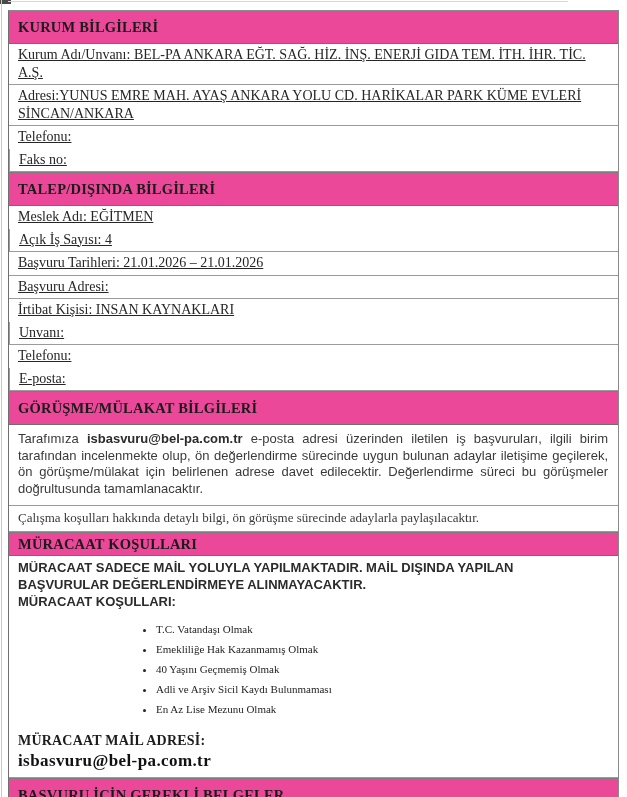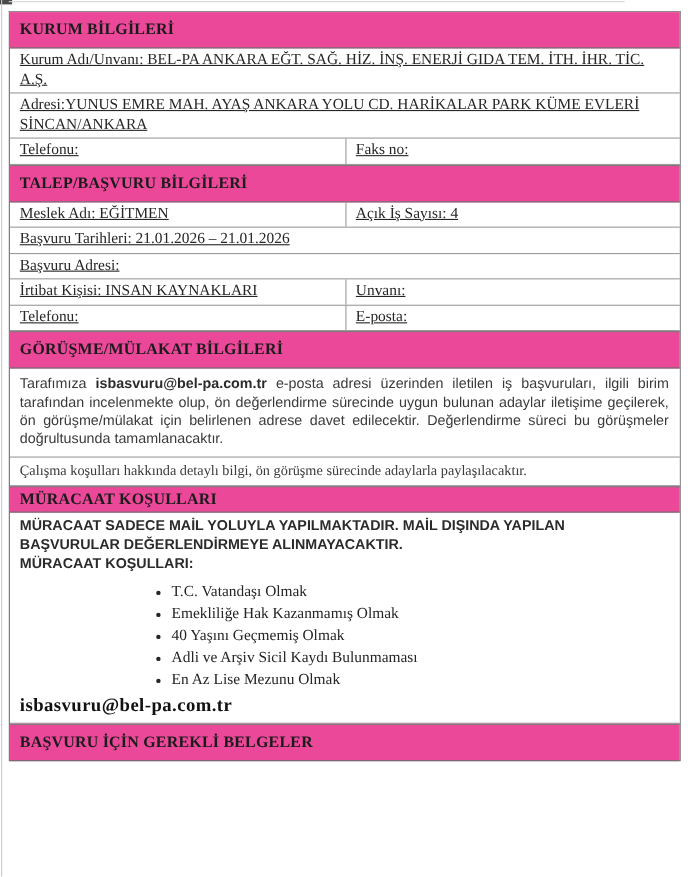--- a/index.html
+++ b/index.html
@@ -29,21 +29,21 @@
     font-weight:bold;font-size:14.5px;letter-spacing:.2px;color:#1b1b1b;
     line-height:17px;
   }
   .sec-header.first{border-top:none;}
   .sec-header.thin{padding:3px 9px 2px 9px;}
   .row{
     border-bottom:1px solid #9b9b9b;
     padding:2px 9px 3px 9px;
     font-size:14px;line-height:17.5px;min-height:17px;color:#262626;text-decoration:underline;
   }
-  .row.two{display:flex;padding:0;}
+  .row.two{display:flex;padding:0;flex-direction:column;}
   .row.two .cell{flex:1 1 50%;padding:2px 9px 3px 9px;box-sizing:border-box;}
   .row.two .cell + .cell{border-left:1px solid #9b9b9b;}
 
   .para{
     font-family:"Liberation Sans",sans-serif;
     font-size:13px;line-height:16.5px;color:#3a3a3a;
     text-align:justify;
     padding:6px 10px 8px 9px;
     border-bottom:1px solid #9b9b9b;
   }
@@ -62,21 +62,21 @@
     font-family:"Liberation Sans",sans-serif;
     font-weight:bold;font-size:13px;line-height:16.5px;color:#2b2b2b;
   }
   .kosullar-label{
     font-family:"Liberation Sans",sans-serif;
     font-weight:bold;font-size:13px;line-height:16.5px;color:#2b2b2b;
     margin-top:1px;
   }
   ul.reqs{
     margin:10px 0 0 0;padding:0 0 0 138px;
-    font-size:14px;color:#242424;list-style:disc outside;
+    font-size:11px;color:#242424;list-style:disc outside;
   }
   ul.reqs li{margin:0 0 4px 0;line-height:16px;}
   .mail-label{
     margin-top:16px;font-weight:bold;font-size:14px;color:#1d1d1d;letter-spacing:.2px;
   }
   .mail-address{
     margin-top:2px;font-weight:bold;font-size:17px;color:#111;letter-spacing:.4px;
   }
 </style>
 </head>
@@ -89,21 +89,21 @@
 <div class="doc">
 
   <div class="sec-header first">KURUM BİLGİLERİ</div>
   <div class="row">Kurum Adı/Unvanı: BEL-PA ANKARA EĞT. SAĞ. HİZ. İNŞ. ENERJİ GIDA TEM. İTH. İHR. TİC. A.Ş.</div>
   <div class="row">Adresi:YUNUS EMRE MAH. AYAŞ ANKARA YOLU CD. HARİKALAR PARK KÜME EVLERİ SİNCAN/ANKARA</div>
   <div class="row two">
     <div class="cell">Telefonu:</div>
     <div class="cell">Faks no:</div>
   </div>
 
-  <div class="sec-header">TALEP/BAŞVURU BİLGİLERİ</div>
+  <div class="sec-header">TALEP/DIŞINDA BİLGİLERİ</div>
   <div class="row two">
     <div class="cell">Meslek Adı: EĞİTMEN</div>
     <div class="cell">Açık İş Sayısı: 4</div>
   </div>
   <div class="row">Başvuru Tarihleri: 21.01.2026 – 21.01.2026</div>
   <div class="row">Başvuru Adresi:</div>
   <div class="row two">
     <div class="cell">İrtibat Kişisi: INSAN KAYNAKLARI</div>
     <div class="cell">Unvanı:</div>
   </div>
@@ -121,18 +121,19 @@
   <div class="muracaat-cell">
     <div class="warn">MÜRACAAT SADECE MAİL YOLUYLA YAPILMAKTADIR. MAİL DIŞINDA YAPILAN BAŞVURULAR DEĞERLENDİRMEYE ALINMAYACAKTIR.</div>
     <div class="kosullar-label">MÜRACAAT KOŞULLARI:</div>
     <ul class="reqs">
       <li>T.C. Vatandaşı Olmak</li>
       <li>Emekliliğe Hak Kazanmamış Olmak</li>
       <li>40 Yaşını Geçmemiş Olmak</li>
       <li>Adli ve Arşiv Sicil Kaydı Bulunmaması</li>
       <li>En Az Lise Mezunu Olmak</li>
     </ul>
+    <div class="mail-label">MÜRACAAT MAİL ADRESİ:</div>
     <div class="mail-address">isbasvuru@bel-pa.com.tr</div>
   </div>
 
   <div class="sec-header">BAŞVURU İÇİN GEREKLİ BELGELER</div>
 
 </div>
 
 </body></html>

